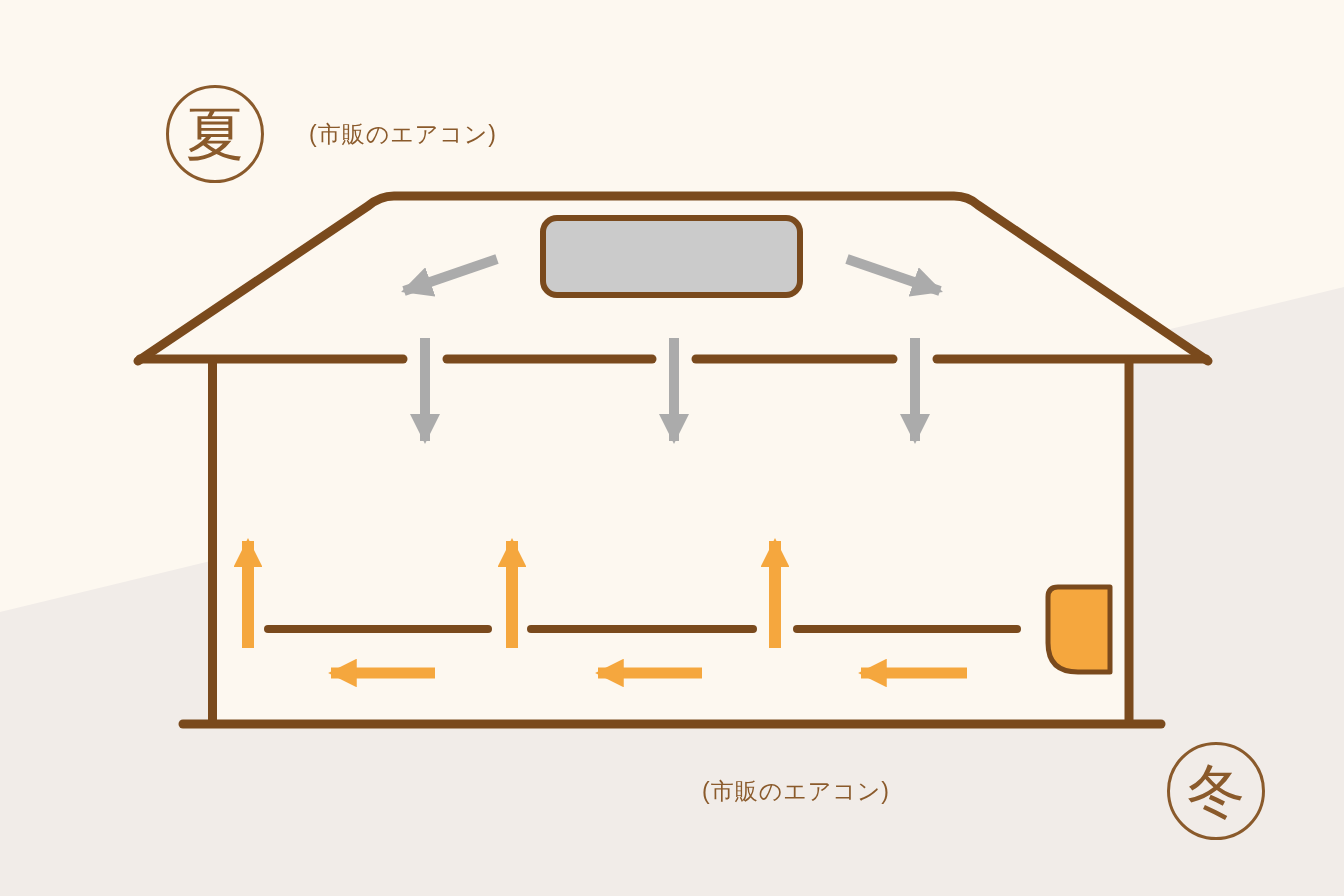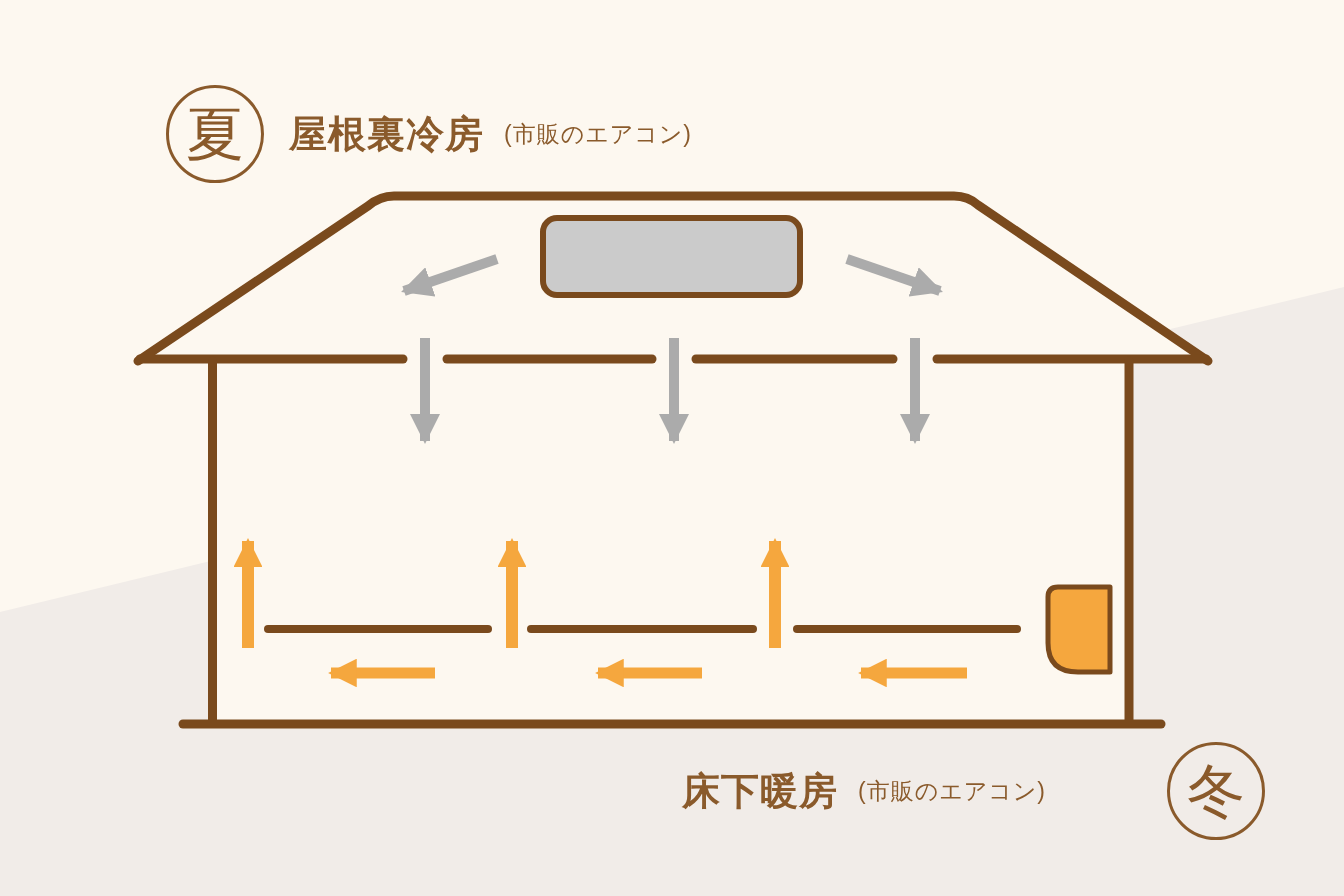--- a/index.html
+++ b/index.html
@@ -102,25 +102,23 @@
       <line class="orange-arrow" stroke-width="12" x1="775" y1="648" x2="775" y2="541" marker-end="url(#headOrangeUp)"></line>
     </g>
 
     <path class="floor-unit" d="M 1058 587 L 1110 587 L 1110 672 L 1078 672 Q 1048 672 1048 643 L 1048 597 Q 1048 587 1058 587 Z"></path>
   </svg>
 
   <div class="badge" style="left:166px;top:85px;">
     <span>夏</span>
   </div>
   <div class="label-row" style="left:289px;top:85px;">
-    <span class="label-title">屋根裏冷房</span>
     <span class="label-note">(市販のエアコン)</span>
   </div>
 
   <div class="label-row" style="left:682px;top:742px;">
-    <span class="label-title">床下暖房</span>
     <span class="label-note">(市販のエアコン)</span>
   </div>
   <div class="badge" style="left:1167px;top:742px;">
     <span>冬</span>
   </div>
 
 </div>
 
 </body></html>

